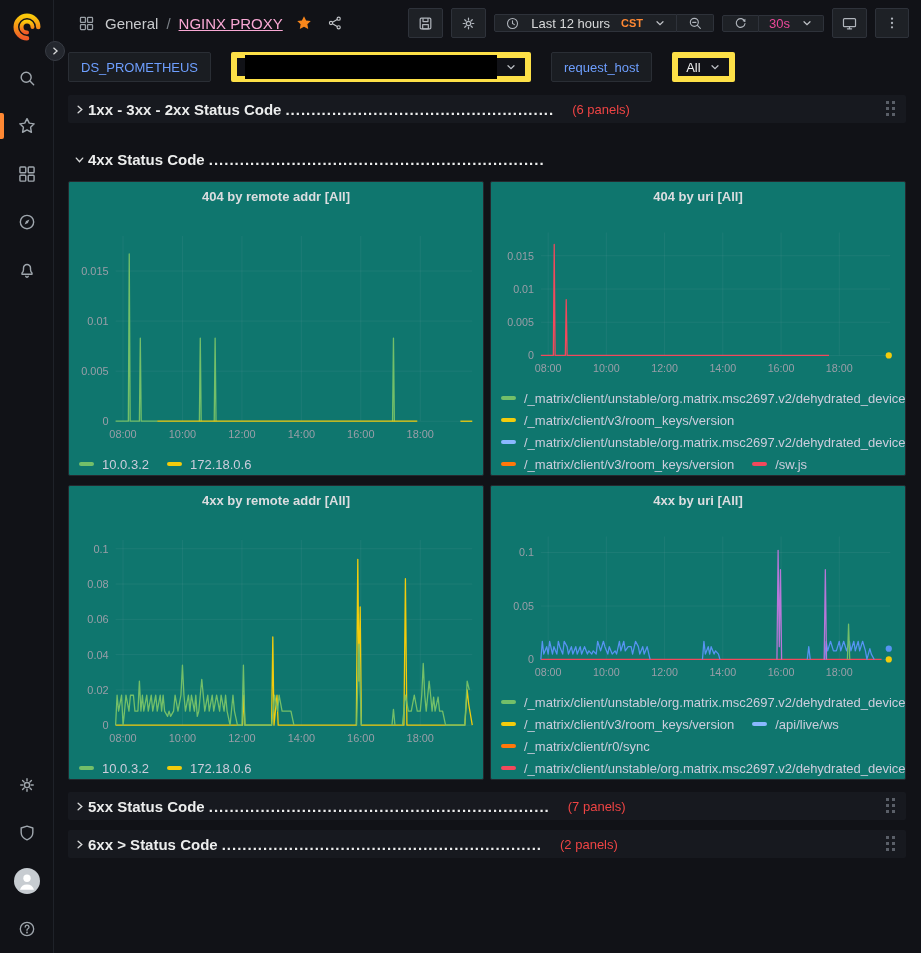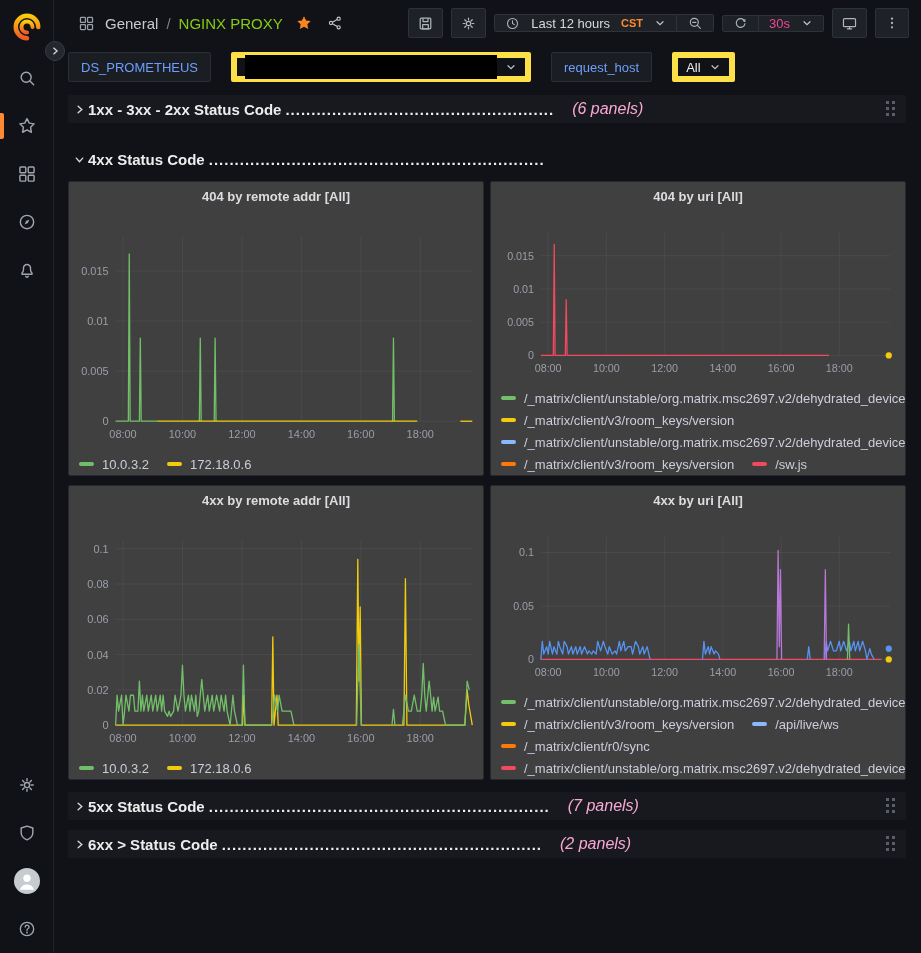--- a/index.html
+++ b/index.html
@@ -31,21 +31,21 @@
     display:flex; align-items:center; justify-content:center; cursor:pointer; font-size:11px;
   }
 
   
   .main { flex:1; display:flex; flex-direction:column; min-width:0; }
 
   .topbar { height:46px; display:flex; align-items:center; padding:0 12px 0 24px; }
   .breadcrumb { display:flex; align-items:center; gap:8px; font-size:15px; }
   .crumb-sec { color:#c7c9cc; cursor:pointer; }
   .crumb-sep { color:#7b8087; }
-  .crumb-page { color:#84cc16; cursor:pointer; }
+  .crumb-page { color:#f9a8d4; cursor:pointer;text-decoration:underline; }
   .bc-grid-icon { color:#9aa0a6; margin-right:2px; }
   .star-filled { color:#f8861b; margin-left:4px; cursor:pointer; }
   .share-ic { color:#c2c5c9; margin-left:6px; cursor:pointer; }
 
   .toolbar { margin-left:auto; display:flex; align-items:center; gap:8px; }
   .tb-btn, .tb-seg {
     height:30px; background:#1e2126; border:1px solid #2e323a; border-radius:2px;
     color:#b0b5bc; display:flex; align-items:center; justify-content:center; cursor:pointer;
   }
   .tb-btn { min-width:34px; padding:0 8px; }
@@ -71,31 +71,31 @@
 
   
   .content { padding:7px 15px 0 14px; flex:1; overflow:hidden; }
   .dash-row { height:28px; display:flex; align-items:center; padding:0 8px 0 2px;
     border-radius:2px; cursor:pointer; }
   .dash-row.collapsed { background:#17191f; }
   .row-chev { color:#d8d9da; width:18px; display:flex; justify-content:center; }
   .row-title { font-size:15px; font-weight:bold; color:#eceded; white-space:nowrap; }
   .row-dots { font-size:15px; font-weight:bold; color:#eceded; letter-spacing:1px; margin-left:4px;
     overflow:hidden; white-space:nowrap; }
-  .row-count { font-size:16px; font-style:italic; color:#f9a8d4; margin-left:18px; white-space:nowrap; }
+  .row-count { font-size:13px; color:#ef4444; margin-left:18px; white-space:nowrap; }
   .drag-handle { margin-left:auto; display:grid; grid-template-columns:repeat(2,4px);
     grid-auto-rows:4px; gap:2px; padding:2px; cursor:grab; }
   .drag-handle i { width:2.5px; height:2.5px; background:#5a5f68; display:block; }
 
   .r1 { margin-bottom:22px; }
   .r2 { margin-bottom:8px; background:transparent; }
   .grid4 { display:grid; grid-template-columns:1fr 1fr; gap:9px 6px; margin-bottom:12px; }
   .rowgap { margin-bottom:10px; }
 
-  .panel { height:295px; background:#404040; border:1px solid #25282e; border-radius:2px;
+  .panel { height:295px; background:#0f766e; border:1px solid #25282e; border-radius:2px;
     overflow:hidden; display:flex; flex-direction:column; }
   .panel-title { height:30px; line-height:30px; text-align:center; font-size:13px;
     font-weight:600; color:#dcdde0; cursor:pointer; white-space:nowrap; overflow:hidden; }
   .chart { display:block; }
   .legend { padding:2px 0 0 10px; display:flex; flex-wrap:wrap; align-items:flex-start; }
   .legend-item { display:flex; align-items:center; margin-right:18px; height:22px; cursor:pointer; white-space:nowrap; }
   .legend-item .sw { width:15px; height:4px; border-radius:2px; margin-right:8px; flex:0 0 15px; }
   .legend-item .lbl { font-size:13px; color:#ccccdc; }
 </style>
 </head>

